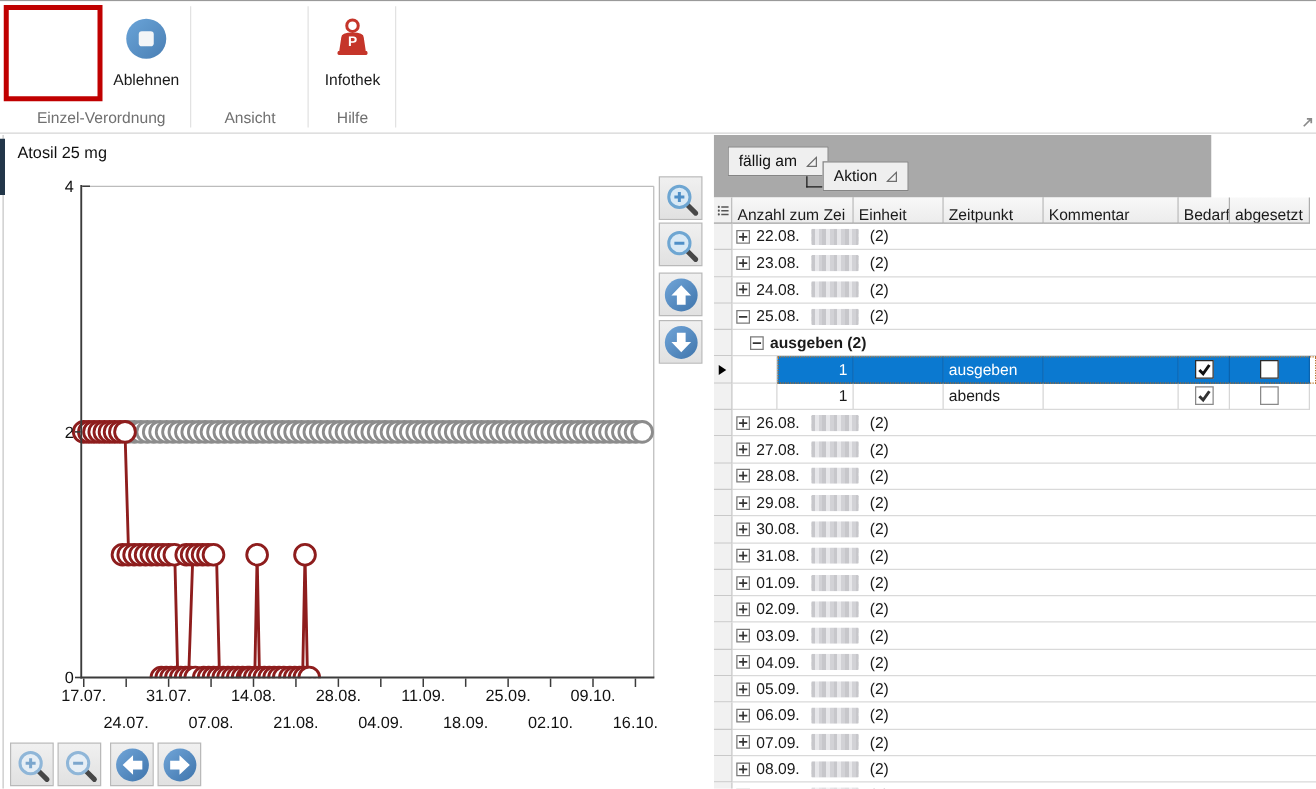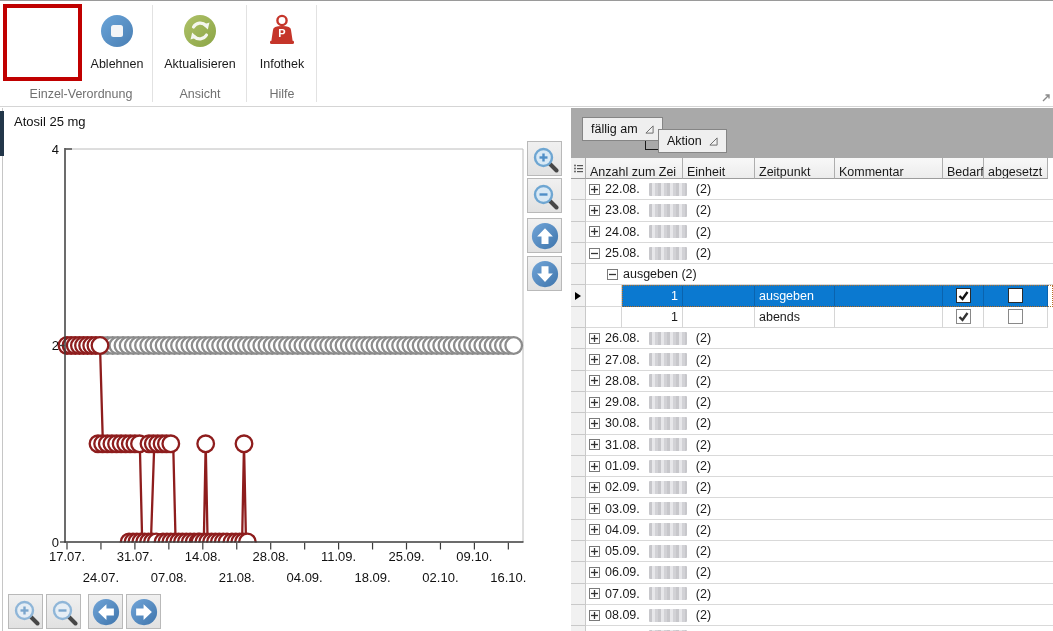--- a/index.html
+++ b/index.html
@@ -16,33 +16,33 @@
   .hlrect{left:3px;top:3px;width:79px;height:77px;border:4px solid #c00000;box-sizing:border-box;pointer-events:none;}
   
   .chartpanel{left:0;top:107px;width:566px;height:516px;background:#fff;}
   .chart-title{left:14px;top:6px;font-size:13px;color:#111;}
   .vsplit-line{left:2px;top:0;width:1px;height:524px;background:#c6c6c6;}
   .vsplit-dark{left:0;top:3px;width:4px;height:45px;background:#223649;}
   .sqbtn{width:35px;height:35px;background:linear-gradient(#f0f0f0,#e1e1e1);border:1px solid #b9b9b9;
          box-sizing:border-box;display:flex;align-items:center;justify-content:center;cursor:default;}
   
   .rightpanel{left:571px;top:107px;width:482px;height:524px;background:#fff;overflow:hidden;}
-  .band{left:0;top:0;width:482px;height:50px;background:#a9a9a9;}
+  .band{left:0;top:0;width:398px;height:50px;background:#a9a9a9;}
   .chip{position:absolute;height:24px;background:#efefef;border:1px solid #858585;box-sizing:border-box;
         display:flex;align-items:center;gap:7px;padding:0 8px;font-size:12.5px;color:#111;cursor:default;}
   .conn{position:absolute;left:74px;top:33px;width:13px;height:8px;border-left:1px solid #1a1a1a;border-bottom:1px solid #1a1a1a;}
   .hdr{left:0;top:50px;width:482px;height:21px;display:flex;}
   .hcell{background:linear-gradient(#f8f8f8,#ececec);border-right:1px solid #aeaeae;border-bottom:1px solid #9c9c9c;
          box-sizing:border-box;height:21px;display:flex;align-items:center;padding:8px 0 0 4px;white-space:nowrap;overflow:hidden;font-size:12.5px;}
   #rows{left:0;top:71px;width:482px;height:453px;overflow:hidden;}
   .trow{display:flex;height:21.3px;box-sizing:border-box;background:#fff;}
   .rh{width:15px;flex:0 0 15px;background:#f1f1f1;border-right:1px solid #c9c9c9;border-bottom:1px solid #c9c9c9;
       box-sizing:border-box;display:flex;align-items:center;justify-content:center;}
   .gcell{flex:1;display:flex;align-items:center;border-bottom:1px solid #d9d9d9;box-sizing:border-box;padding-left:3px;white-space:nowrap;}
-  .gcell.sub{padding-left:21px;}
+  .gcell.sub{padding-left:14px;font-weight:bold;}
   .glabel{margin-left:5px;display:flex;align-items:center;gap:9px;}
   .exp{width:11px;height:11px;background:#fff;border:1px solid #7a7a7a;box-sizing:border-box;flex:0 0 11px;
        display:flex;align-items:center;justify-content:center;cursor:default;}
   .redacted{display:inline-block;width:38px;height:13px;border-radius:1px;
      background-image:repeating-linear-gradient(90deg,#c7c7cb 0 3px,#e7e7ea 3px 6px,#d2d2d6 6px 9px),
                       repeating-linear-gradient(0deg,rgba(255,255,255,.45) 0 3px,rgba(140,140,150,.35) 3px 6px);
      filter:blur(.6px);}
   .indent{width:36px;flex:0 0 36px;border-bottom:1px solid #d9d9d9;border-right:1px solid #d6d6d6;box-sizing:border-box;}
   .wrap{display:flex;flex:1;}
   .cell{border-right:1px solid #d6d6d6;border-bottom:1px solid #d9d9d9;box-sizing:border-box;height:21.3px;
@@ -75,36 +75,20 @@
           <stop offset="0" stop-color="#6aa4d8"></stop>
               <stop offset="1" stop-color="#4a7fb4"></stop>
             </linearGradient>
           </defs>
         <circle cx="17" cy="17" r="16" fill="url(#gStop)"></circle>
         <rect x="11" y="11" width="12" height="12" rx="2.5" fill="#f3f5f7"></rect>
       </svg>
       <span class="rlab">Ablehnen</span>
     </div>
 
-    <div class="abs rbtn" style="left:156px;width:88px">
-      <svg class="ric" viewBox="0 0 34 34">
-        <defs>
-            <linearGradient id="gRef" x1="0" y1="0" x2="1" y2="1">
-          <stop offset="0" stop-color="#aec168"></stop>
-              <stop offset="1" stop-color="#8ba546"></stop>
-            </linearGradient>
-          </defs>
-        <circle cx="17" cy="17" r="16" fill="url(#gRef)"></circle>
-        <path d="M10.5,13 A8,8 0 0 1 23,11.5" fill="none" stroke="#f4f6ee" stroke-width="3.2" stroke-linecap="round"></path>
-        <polygon points="24.8,15.5 26.5,8.5 19.8,10.8" fill="#f4f6ee"></polygon>
-        <path d="M23.5,21 A8,8 0 0 1 11,22.5" fill="none" stroke="#f4f6ee" stroke-width="3.2" stroke-linecap="round"></path>
-        <polygon points="9.2,18.5 7.5,25.5 14.2,23.2" fill="#f4f6ee"></polygon>
-      </svg>
-      <span class="rlab">Aktualisieren</span>
-    </div>
 
     <div class="abs rbtn" style="left:250px;width:64px">
       <svg class="ric" viewBox="0 0 34 34">
         <circle cx="17" cy="6.5" r="4.6" fill="none" stroke="#c5352a" stroke-width="2.4"></circle>
         <path d="M8,16 q0,-4 9,-4 q9,0 9,4 l1.5,10 q0,2 -2,2 l-17,0 q-2,0 -2,-2 z" fill="#c5352a"></path>
         <rect x="5" y="26.5" width="24" height="3.5" rx="1.5" fill="#c5352a"></rect>
         <text x="17" y="23" text-anchor="middle" font-size="11" font-weight="bold" fill="#fff" font-family="Liberation Sans, sans-serif">P</text>
       </svg>
       <span class="rlab">Infothek</span>
     </div>

